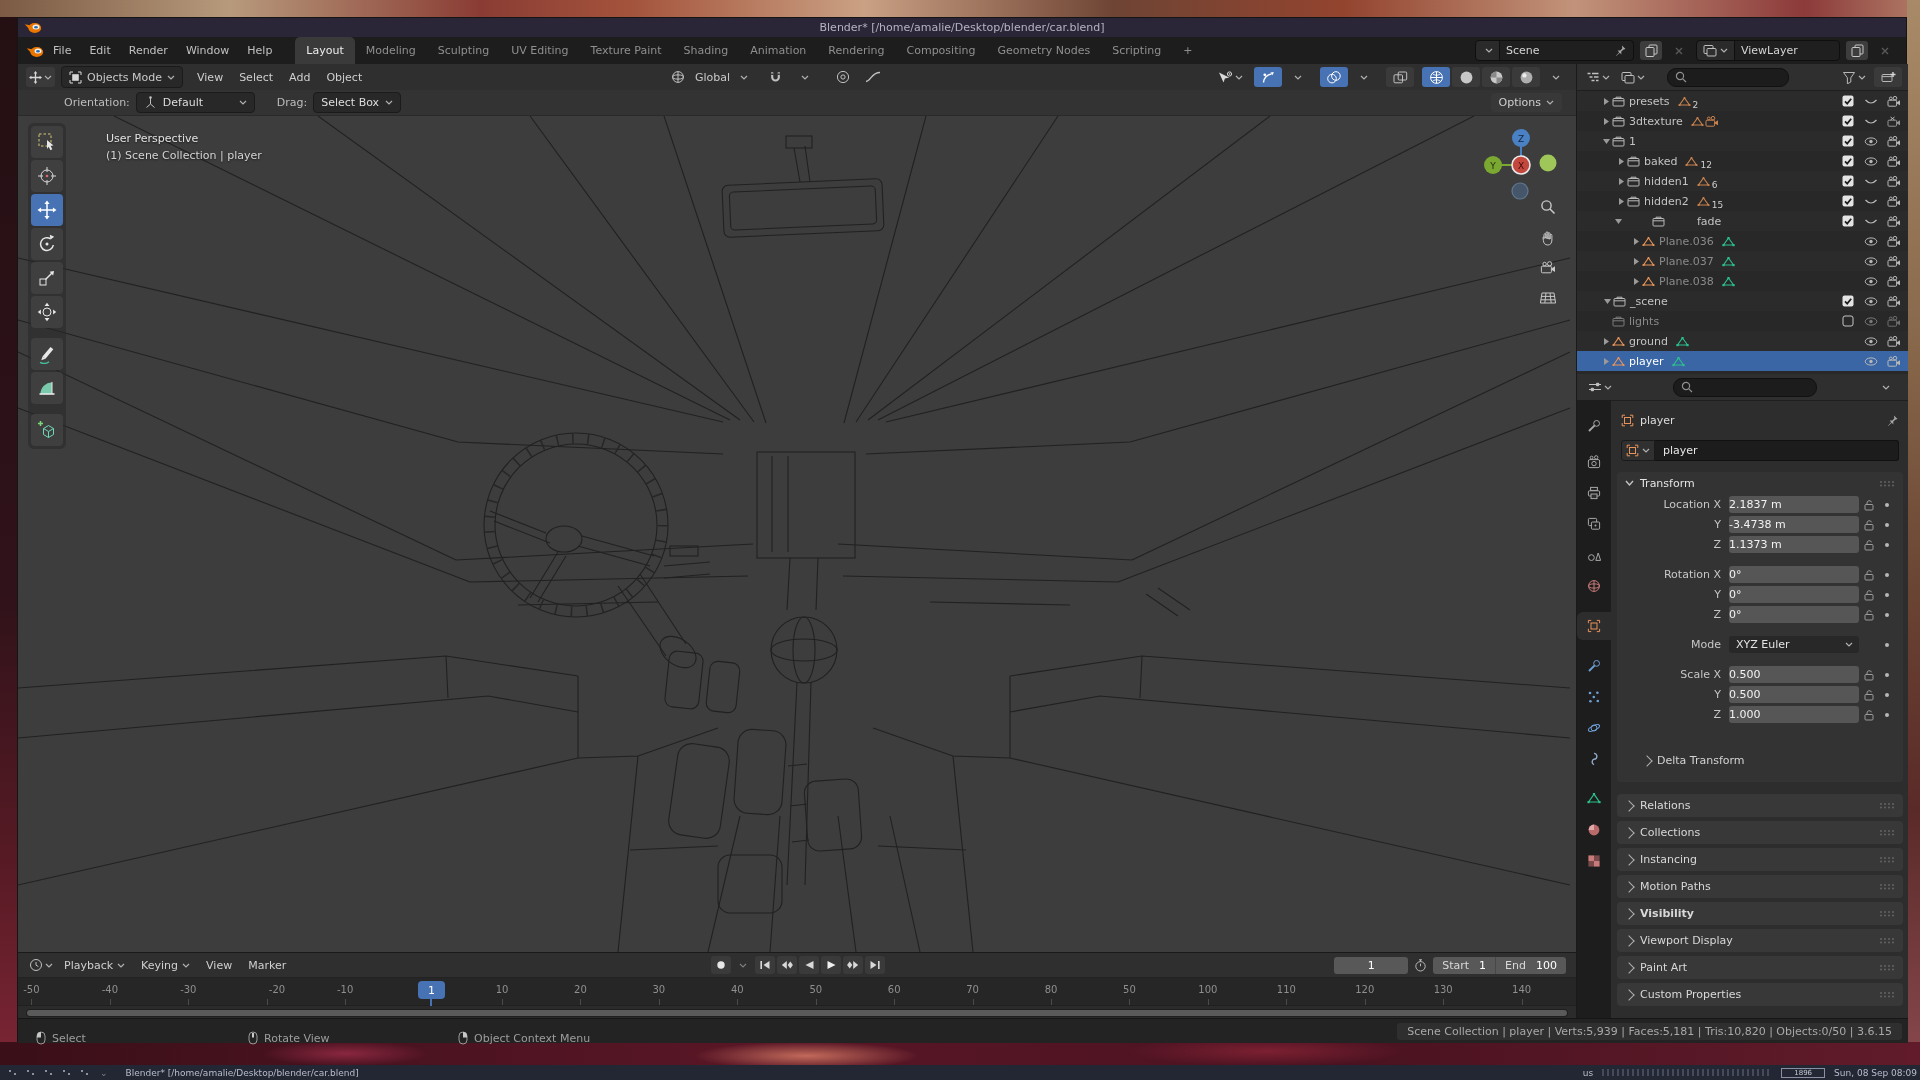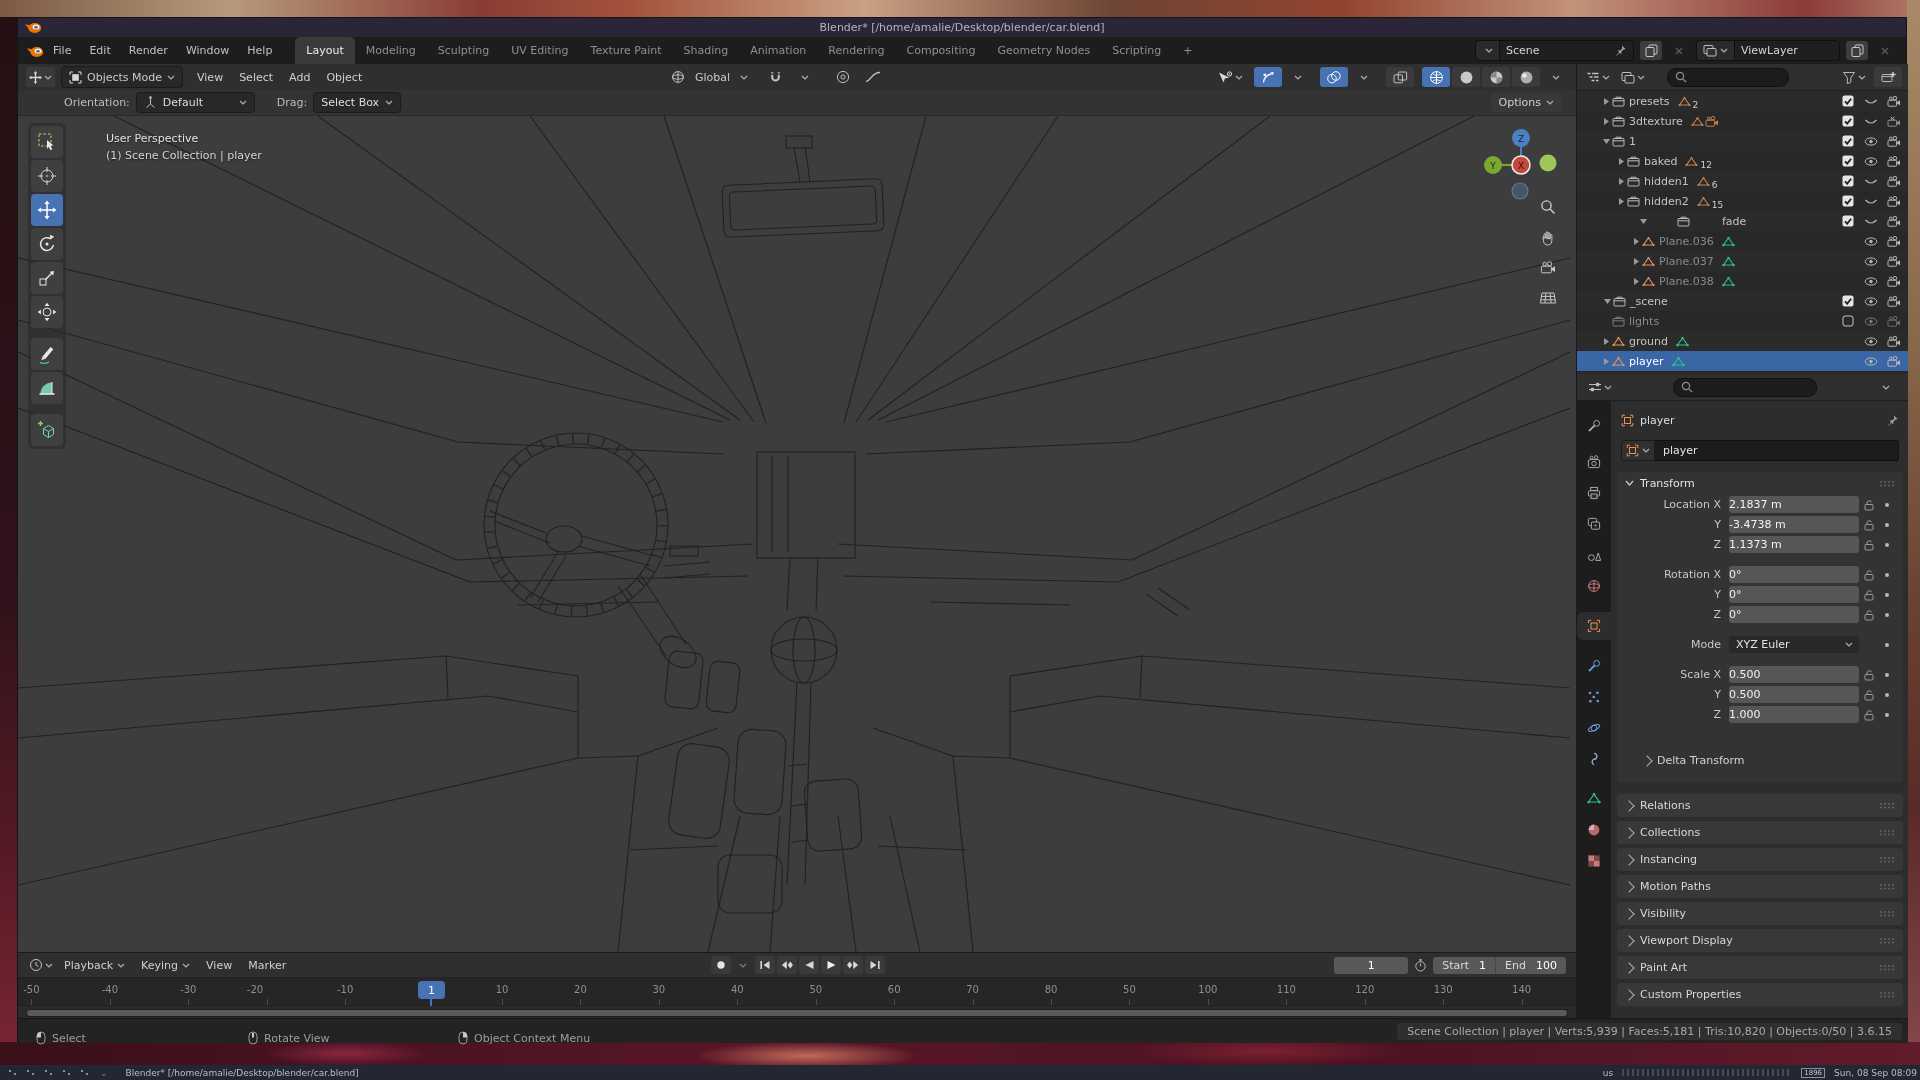--- a/index.html
+++ b/index.html
@@ -140,21 +140,21 @@
   #sb-stats{margin-left:auto;margin-right:6px;background:#2f2f2f;border-radius:3px;padding:2px 10px;color:#a8a8a8;}
 
   
   #taskbar{left:0;top:1065px;width:1920px;height:15px;background:#232733;display:flex;align-items:center;font-size:9px;color:#b8bdcd;}
   .wsic{width:11px;height:9px;margin-left:7px;display:inline-block;background:
      radial-gradient(2px 2px at 3px 3px,#8a8fa3 60%,transparent 61%),
      radial-gradient(2px 2px at 8px 6px,#8a8fa3 60%,transparent 61%);}
   #tb-app{margin-left:18px;color:#b8bdcd;}
   #tb-right{margin-left:auto;display:flex;align-items:center;gap:9px;padding-right:3px;}
   #tb-dots{width:170px;height:7px;background:repeating-linear-gradient(90deg,#464b5c 0 2px,transparent 2px 5px);}
-  #tb-kbd{border:1px solid #8a8fa3;font-size:7px;line-height:8px;padding:0 2px;color:#c5cad8;}
+  #tb-kbd{border:1px solid #8a8fa3;font-size:7px;line-height:8px;padding:0 12px;color:#c5cad8;}
 </style>
 </head>
 <body>
 
 <div id="stage">
   <div class="abs" id="desk-top"></div>
   <div class="abs" id="desk-right"></div>
   <div class="abs" id="desk-left"></div>
   <div class="abs" id="desk-band"></div>
 
@@ -982,21 +982,21 @@
               <span class="oslot ic">
                 <svg width="14" height="11" viewBox="0 0 14 11">
                   <circle cx="3.8" cy="2.4" r="1.4" stroke="#b8b8b8" fill="none"></circle>
                   <circle cx="8" cy="2.2" r="1.8" stroke="#b8b8b8" fill="none"></circle>
                   <rect x="1" y="4.2" width="8.6" height="6" rx="1" stroke="#b8b8b8" fill="none"></rect>
                   <path d="M9.8 6.2l3.2-1.9v5l-3.2-1.9z" fill="#b8b8b8"></path>
                 </svg>
               </span>
             </span>
           </div>
-          <div class="orow" style="padding-left: 60px; gap: 28px;">
+          <div class="orow" style="padding-left: 35px; gap: 28px;">
             <span class="ox ic">
               <svg width="9" height="8" viewBox="0 0 9 8">
                 <path d="M1 2h7L4.5 7z" fill="#9a9a9a"></path>
               </svg>
             </span>
             <span class="ic">
               <svg width="13" height="11" viewBox="0 0 13 11">
                 <rect x="1" y="2.5" width="11" height="7.5" rx="1" stroke="#b8b8b8" fill="none"></rect>
                 <path d="M1 4.8h11M4 2.5V1.2h5v1.3" stroke="#b8b8b8" fill="none"></path>
               </svg>
@@ -1743,21 +1743,21 @@
                     <circle cx="10" cy="2" r="1"></circle>
                     <circle cx="14" cy="2" r="1"></circle>
                     <circle cx="2" cy="5.5" r="1"></circle>
                     <circle cx="6" cy="5.5" r="1"></circle>
                     <circle cx="10" cy="5.5" r="1"></circle>
                     <circle cx="14" cy="5.5" r="1"></circle>
                   </g>
                 </svg>
               </span>
             </div>
-            <div class="panel-h" style="top: 502px;">
+            <div class="panel-h" style="top: 502px; font-weight: bold;">
               <span class="chevr"></span>
               <span>Visibility</span>
               <span class="ic grip">
                 <svg width="16" height="7" viewBox="0 0 16 7">
                   <g fill="#636363">
                     <circle cx="2" cy="2" r="1"></circle>
                     <circle cx="6" cy="2" r="1"></circle>
                     <circle cx="10" cy="2" r="1"></circle>
                     <circle cx="14" cy="2" r="1"></circle>
                     <circle cx="2" cy="5.5" r="1"></circle>
@@ -1918,21 +1918,21 @@
         </span>
       </div>
       <div id="tl-ruler">
         <div id="ticks-slot">
             <span class="tick" style="left: 13.45px;">-50</span>
             <span class="tickline" style="left: 13.45px;"></span>
             <span class="tick" style="left: 91.88px;">-40</span>
             <span class="tickline" style="left: 91.88px;"></span>
             <span class="tick" style="left: 170.31px;">-30</span>
             <span class="tickline" style="left: 170.31px;"></span>
-            <span class="tick" style="left: 237px;">-20</span>
+            <span class="tick" style="left: 259px;">-20</span>
             <span class="tickline" style="left: 248.74px;"></span>
             <span class="tick" style="left: 327.17px;">-10</span>
             <span class="tickline" style="left: 327.17px;"></span>
             <span class="tick" style="left: 484.03px;">10</span>
             <span class="tickline" style="left: 484.03px;"></span>
             <span class="tick" style="left: 562.46px;">20</span>
             <span class="tickline" style="left: 562.46px;"></span>
             <span class="tick" style="left: 640.89px;">30</span>
             <span class="tickline" style="left: 640.89px;"></span>
             <span class="tick" style="left: 719.32px;">40</span>

